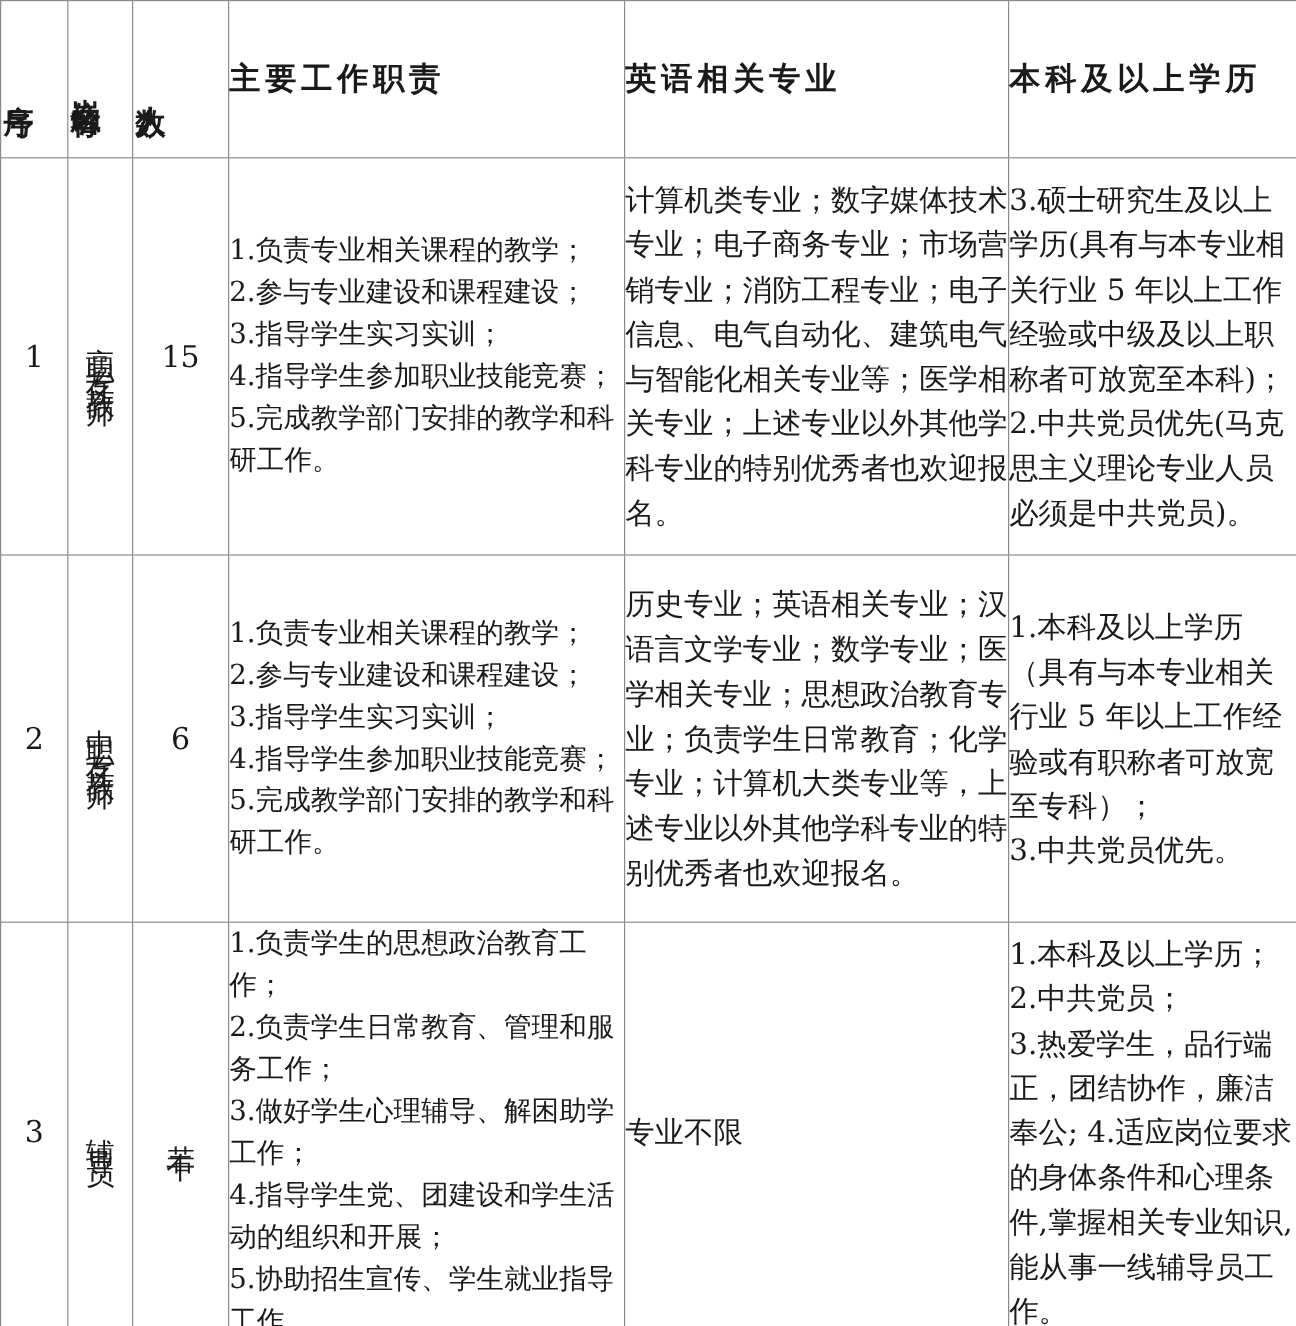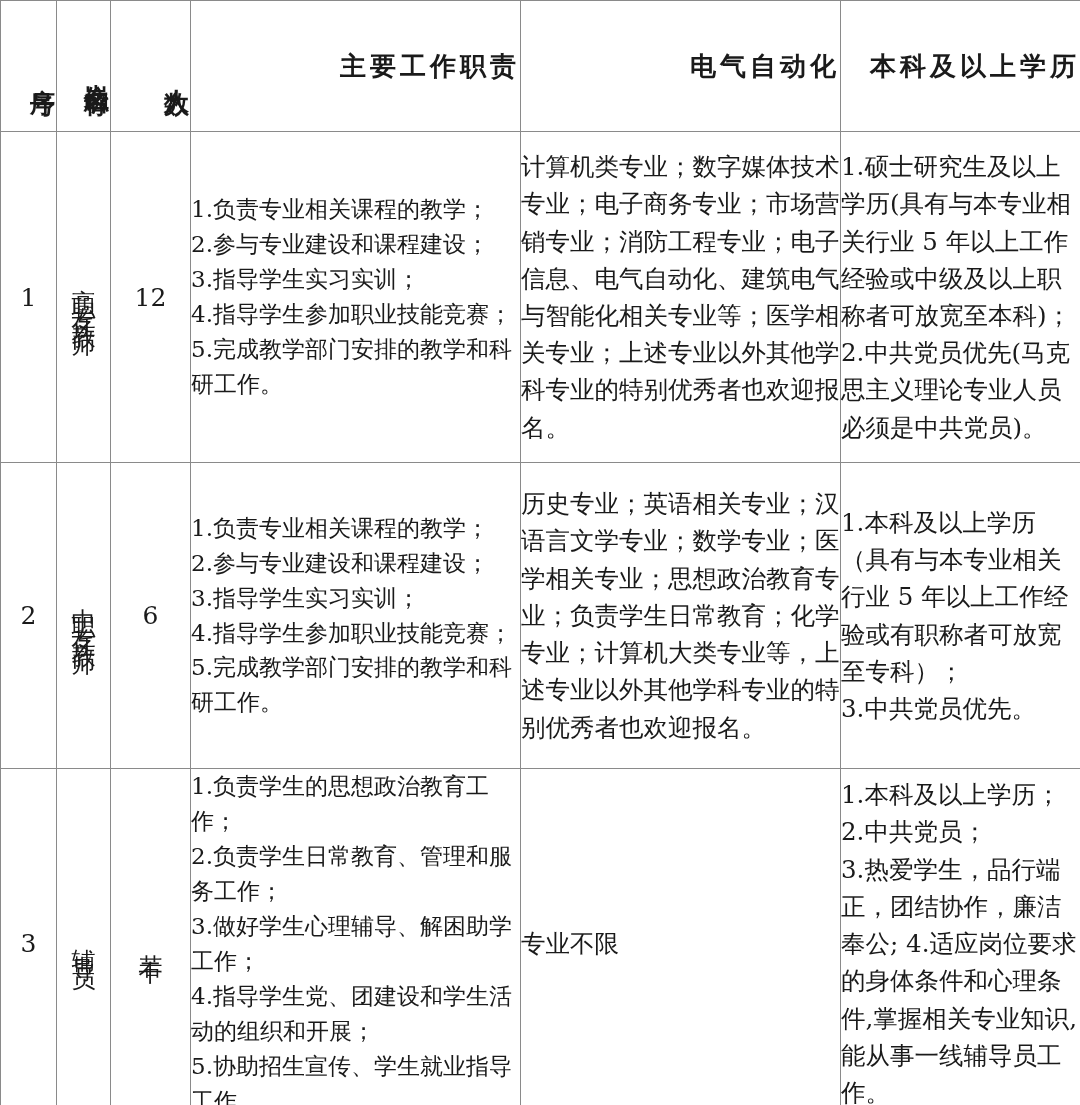--- a/index.html
+++ b/index.html
@@ -42,21 +42,21 @@
   col.c-seq   { width: 56px; }
   col.c-post  { width: 54px; }
   col.c-num   { width: 80px; }
   col.c-duty  { width: 330px; }
   col.c-major { width: 320px; }
   col.c-qual  { width: 240px; }
 
   
   .hdr-row th {
     height: 130px;
-    text-align: right;
+    text-align: left;
     font-weight: bold;
     font-size: 26px;
     letter-spacing: 2px;
     line-height: 1.18;
   }
   .hdr-vert {
     writing-mode: vertical-rl;
     text-orientation: upright;
     display: inline-block;
     line-height: 1.12;
@@ -147,43 +147,43 @@
         <th>
           <span class="hdr-vert">岗位名称</span>
         </th>
         <th>
           <span class="hdr-vert">人数</span>
         </th>
         <th>
           <span class="hdr-wide">主要工作职责</span>
         </th>
         <th>
-          <span class="hdr-wide">电气自动化</span>
+          <span class="hdr-wide">英语相关专业</span>
         </th>
         <th>
           <span class="hdr-wide">本科及以上学历</span>
         </th>
       </tr>
     </thead>
     <tbody>
       <tr class="r1">
         <td class="cell-seq">1</td>
         <td>
           <div class="cell-vert-wrap">
             <span class="vert-text">高职专任教师</span>
           </div>
         </td>
-        <td class="cell-num">12</td>
+        <td class="cell-num">15</td>
         <td class="cell-text">1.负责专业相关课程的教学；
 2.参与专业建设和课程建设；
 3.指导学生实习实训；
 4.指导学生参加职业技能竞赛；
 5.完成教学部门安排的教学和科研工作。</td>
         <td class="cell-text-c">计算机类专业；数字媒体技术专业；电子商务专业；市场营销专业；消防工程专业；电子信息、电气自动化、建筑电气与智能化相关专业等；医学相关专业；上述专业以外其他学科专业的特别优秀者也欢迎报名。</td>
-        <td class="cell-text-c">1.硕士研究生及以上学历(具有与本专业相关行业 5 年以上工作经验或中级及以上职称者可放宽至本科)；
+        <td class="cell-text-c">3.硕士研究生及以上学历(具有与本专业相关行业 5 年以上工作经验或中级及以上职称者可放宽至本科)；
 2.中共党员优先(马克思主义理论专业人员必须是中共党员)。</td>
       </tr>
       <tr class="r2">
         <td class="cell-seq">2</td>
         <td>
           <div class="cell-vert-wrap">
             <span class="vert-text">中职专任教师</span>
           </div>
         </td>
         <td class="cell-num">6</td>

